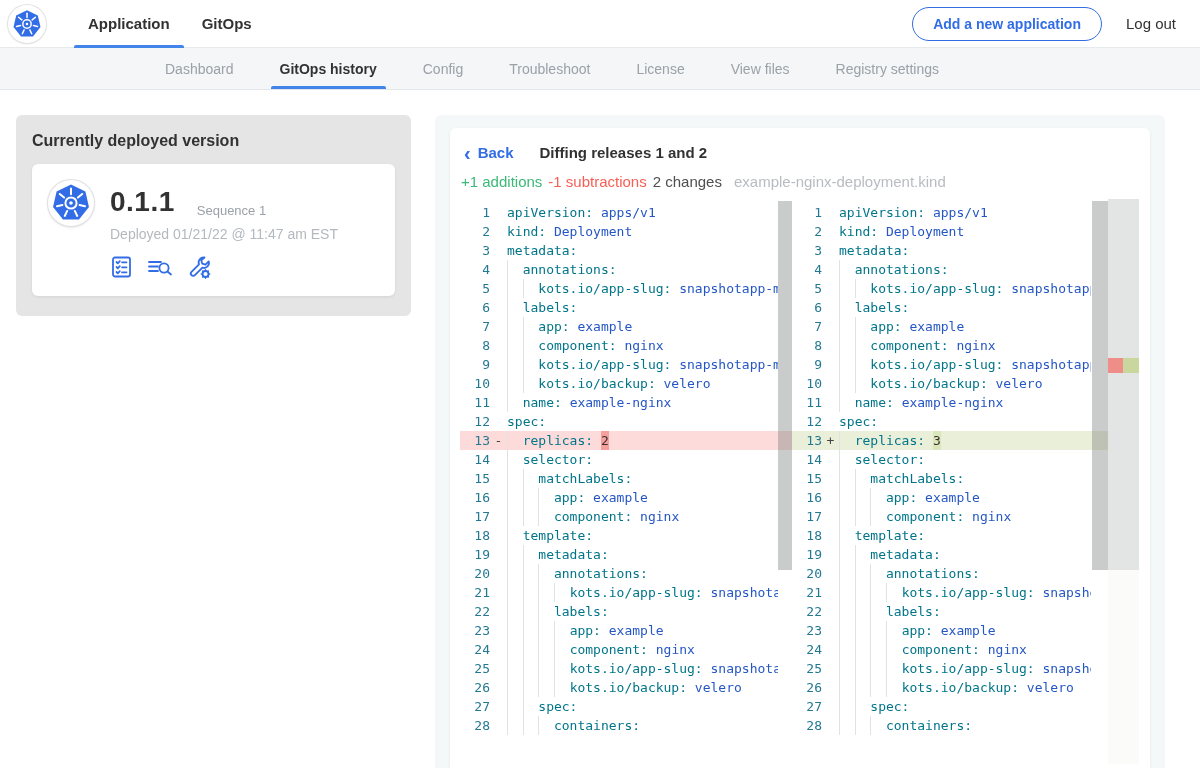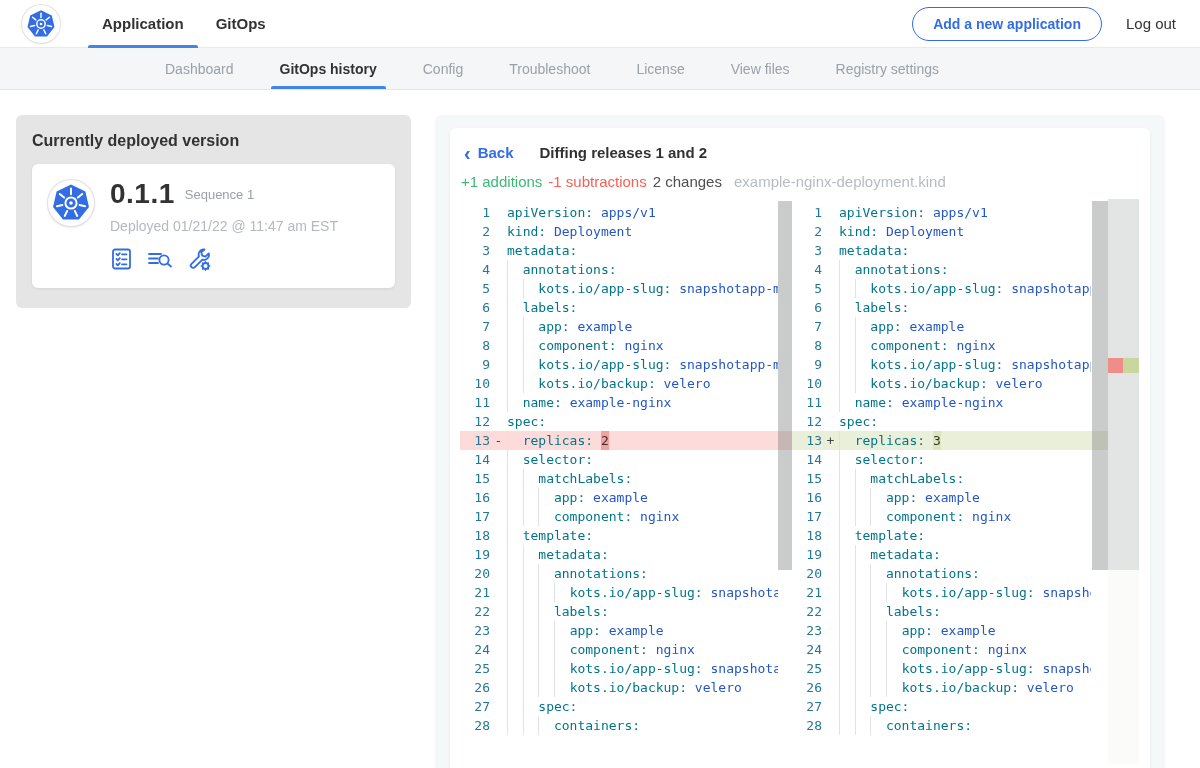--- a/index.html
+++ b/index.html
@@ -1,20 +1,20 @@
 <!DOCTYPE html>
 <html><head>
 <meta charset="utf-8">
 <style>
   * { margin:0; padding:0; box-sizing:border-box; }
   html,body { width:1200px; height:768px; overflow:hidden; background:#fff;
               font-family:"Liberation Sans", sans-serif; color:#323232; }
 
   
-  .hdr { height:48px; display:flex; align-items:center; padding:0 24px 0 22px;
+  .hdr { height:48px; display:flex; align-items:center; padding:0 24px 0 8px;
          border-bottom:1px solid #e7eaec; background:#fff; }
   .logo-badge { width:38px; height:38px; border-radius:50%; background:#fff;
                 box-shadow:0 0 0 1px #e2e2e2, 0 1px 2px rgba(0,0,0,.12);
                 display:flex; align-items:center; justify-content:center; }
   .hdr-tabs { display:flex; height:48px; margin-left:26px; }
   .hdr-tab { position:relative; display:flex; align-items:center; padding:0 16px;
              font-size:15px; font-weight:bold; color:#323232; cursor:pointer; }
   .hdr-tab.active::after { content:""; position:absolute; left:2px; right:2px; bottom:0;
              height:3px; background:#4285e8; border-radius:2px 2px 0 0; }
   .hdr-spacer { flex:1; }
@@ -36,21 +36,21 @@
   .main { display:flex; align-items:flex-start; padding:25px 16px 0 16px; gap:24px; }
 
   .deployed-card { width:395px; background:#e5e5e5; border-radius:6px; padding:17px 16px 20px; }
   .deployed-title { font-size:16px; font-weight:bold; color:#323232; }
   .deployed-inner { margin-top:14px; background:#fff; border-radius:6px;
         box-shadow:0 1px 3px rgba(0,0,0,.08); padding:14px 16px 16px;
         display:flex; gap:16px; }
   .k8s-card-logo { width:46px; height:46px; border-radius:50%; background:#fff;
         box-shadow:0 0 0 1px #e0e0e0, 0 1px 3px rgba(0,0,0,.18);
         display:flex; align-items:center; justify-content:center; flex:none; margin-top:2px; }
-  .ver-row { display:flex; align-items:center; gap:10px; }
+  .ver-row { display:flex; align-items:flex-end; gap:22px;margin-top:8px; }
   .ver-num { font-size:28px; font-weight:bold; color:#323232; letter-spacing:.5px; }
   .ver-seq { font-size:13px; color:#9aa1a8; }
   .deployed-date { margin-top:8px; font-size:14px; color:#b3b9bf; }
   .card-icons { margin-top:12px; display:flex; align-items:center; gap:13px; }
   .card-icons svg { display:block; cursor:pointer; }
 
   
   .diff-wrap { width:730px; background:#f5f8f9; border-radius:6px 6px 0 0;
                padding:13px 15px 0; height:653px; }
   .diff-card { background:#fff; border-radius:6px 6px 0 0; height:640px;

